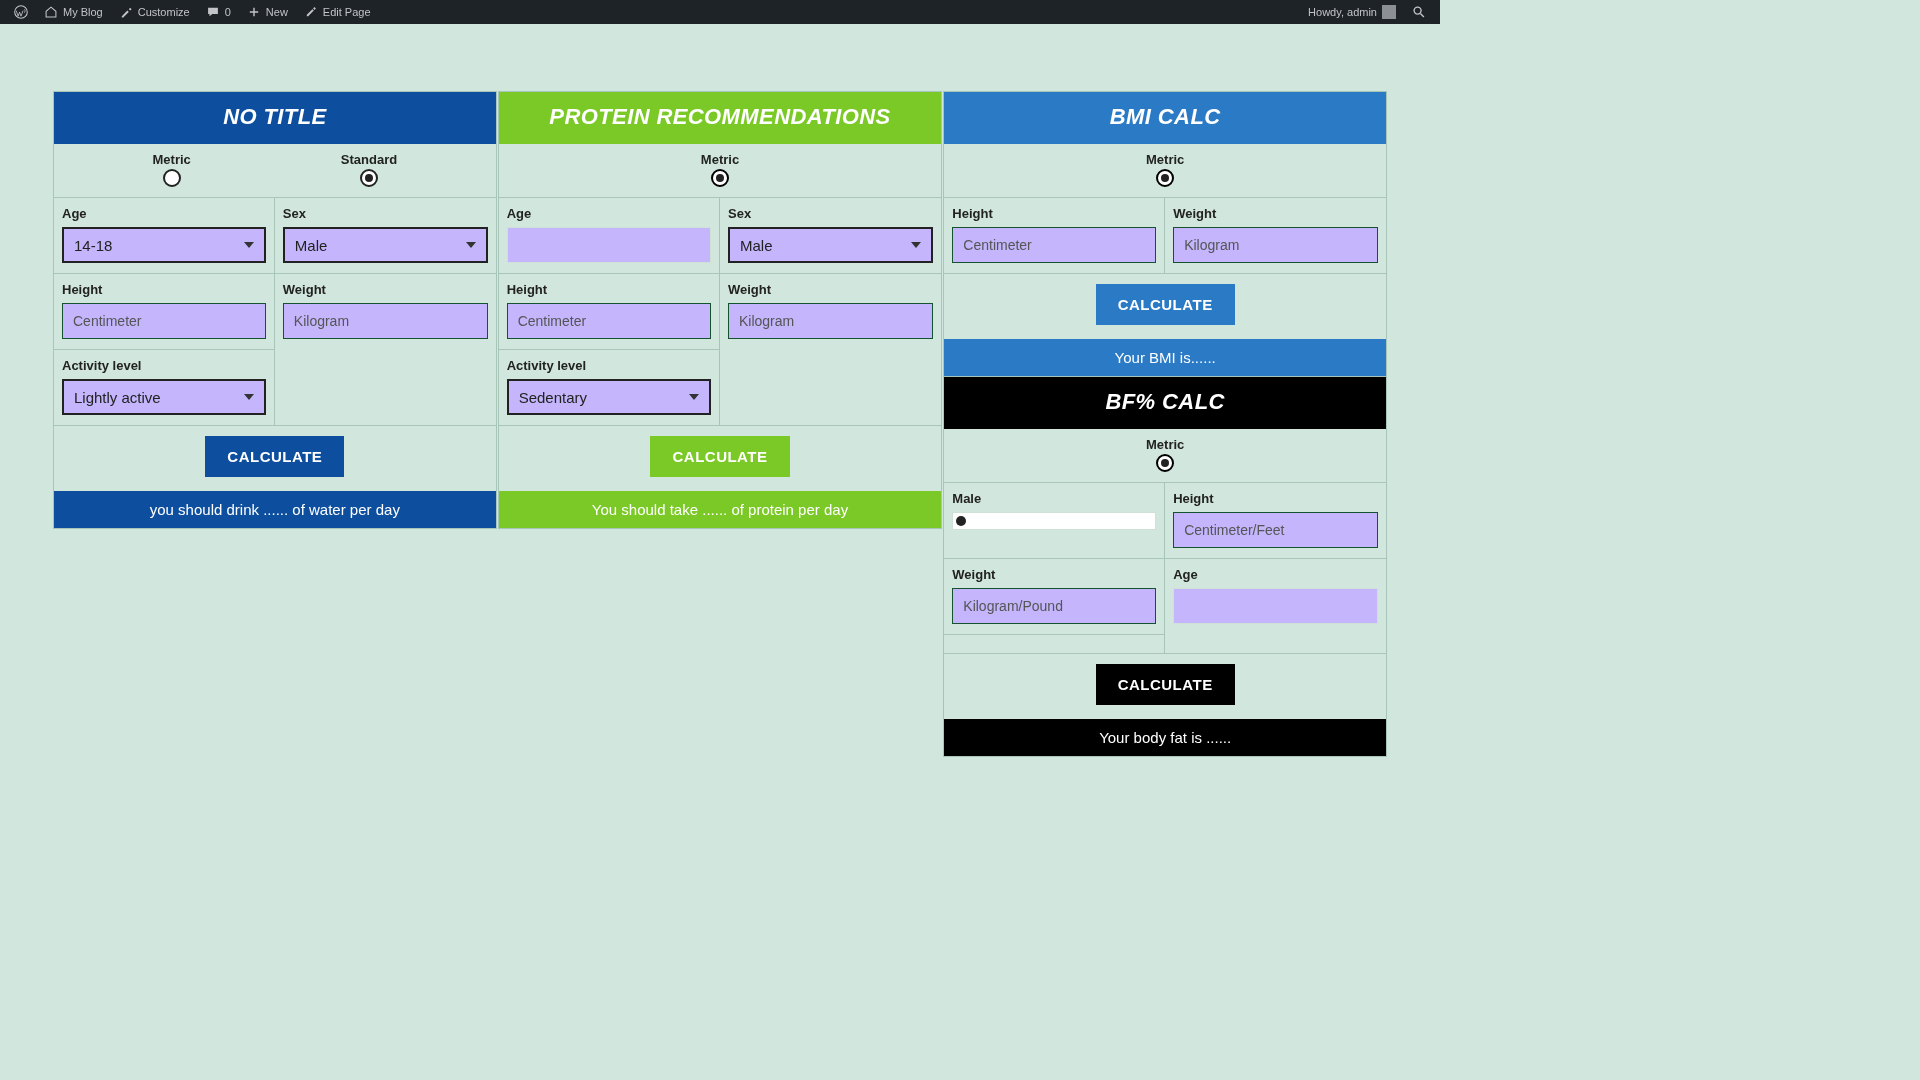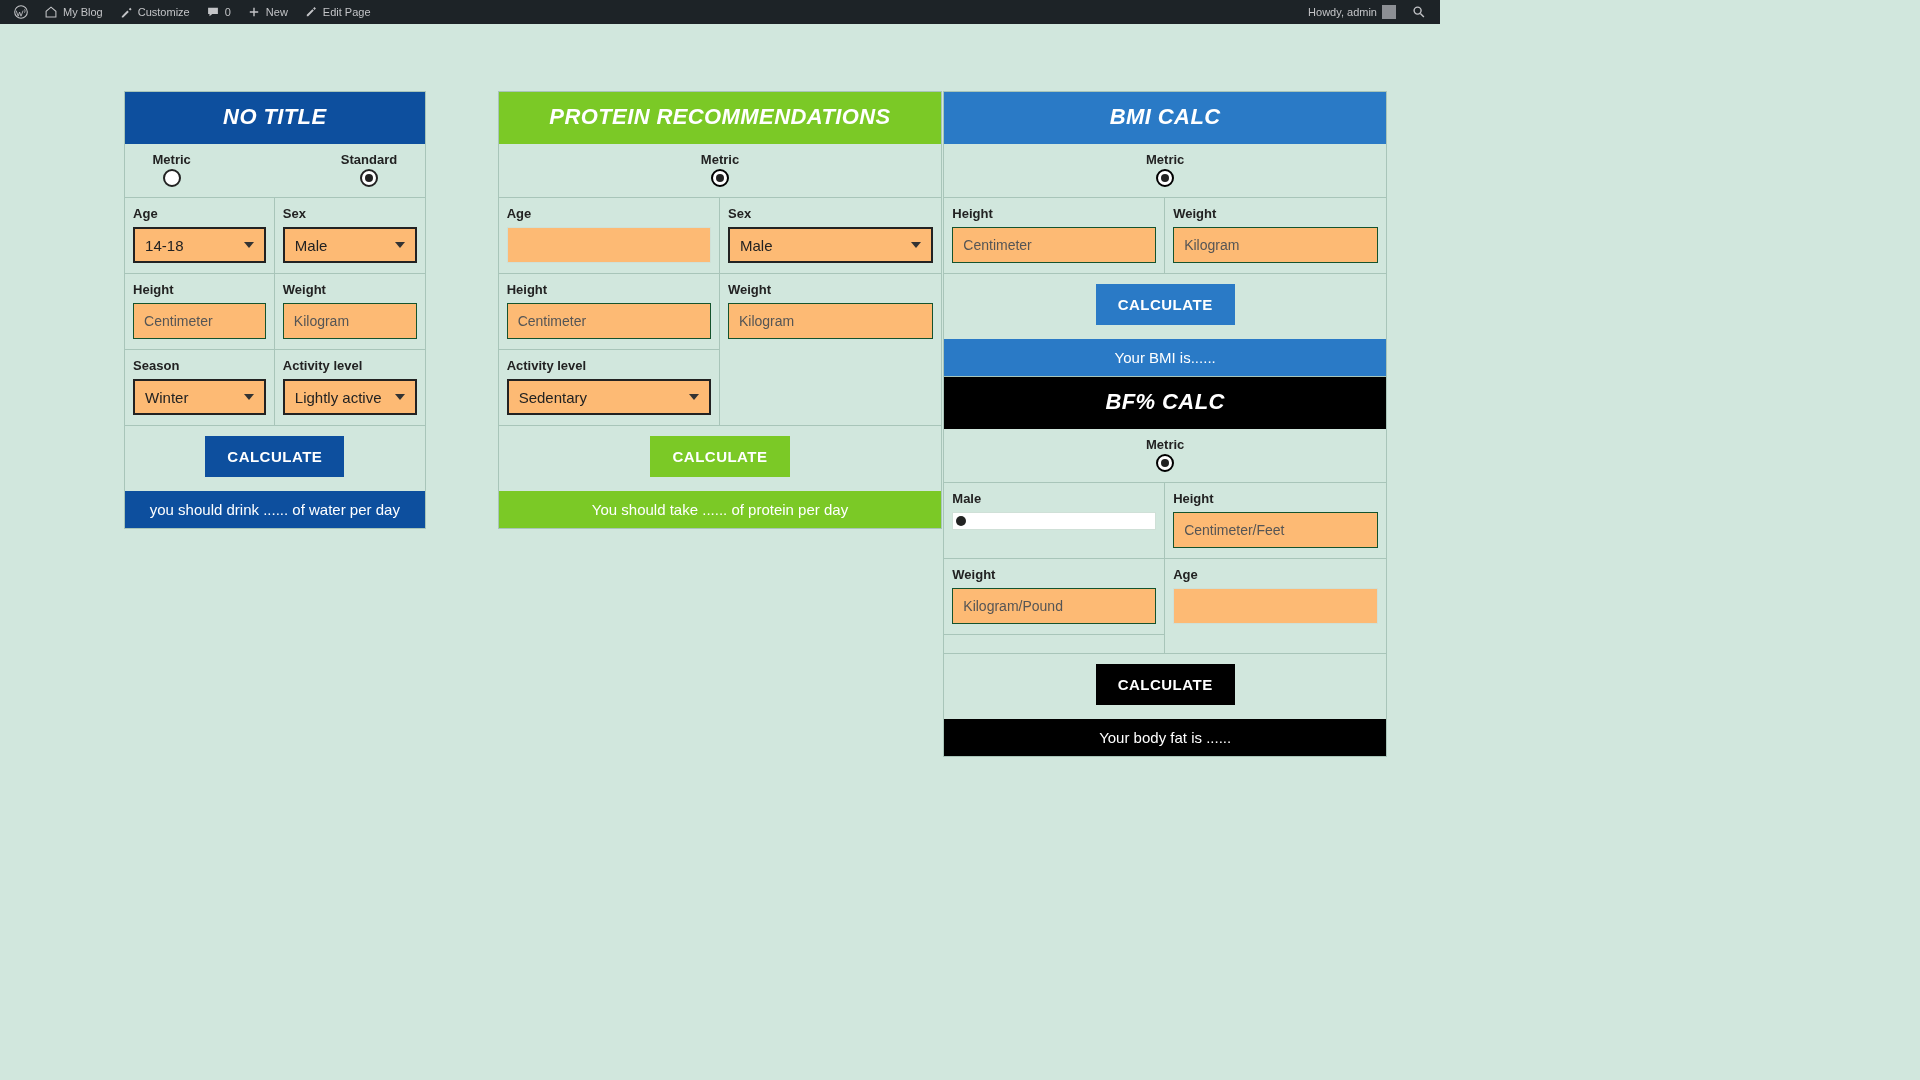--- a/index.html
+++ b/index.html
@@ -8,21 +8,21 @@
 
 .adminbar { height: 24px; background: #1d2327; color: #c3c4c7; display: flex; align-items: center; font-size: 11px; justify-content: space-between; padding: 0 6px; }
 .adminbar .left, .adminbar .right { display: flex; align-items: center; gap: 0; }
 .adminbar .item { display: flex; align-items: center; gap: 5px; padding: 0 8px; height: 24px; cursor: pointer; }
 .adminbar svg { width: 14px; height: 14px; fill: #c3c4c7; }
 .adminbar .avatar { width: 14px; height: 14px; background: #8c8f94; }
 
 
 .page { padding: 67px 53px 0 53px; display: flex; gap: 1px; }
 .col { display: flex; flex-direction: column; }
-.col.narrow { width: 461px; align-items: center; }
+.col.narrow { width: 461px; }
 .col.wide { width: 462px; }
 .col.right { width: 461px; }
 
 .widget { border: 1px solid #a8c5b9; }
 .widget-title { text-align: center; font-weight: 800; font-size: 22px; color: #fff; padding: 12px 0 14px; letter-spacing: .4px; font-style: italic; }
 .w-blue .widget-title { background: #0d4f9e; }
 .w-green .widget-title { background: #7bc926; }
 .w-lblue .widget-title { background: #2a7ac6; }
 .w-black .widget-title { background: #000; }
 
@@ -30,21 +30,21 @@
 .unit-row.single { gap: 0; }
 .unit-opt { display: flex; flex-direction: column; align-items: center; gap: 2px; font-size: 13px; font-weight: 600; color: #222; }
 .radio-outer { width: 18px; height: 18px; border: 2px solid #222; border-radius: 50%; display: flex; align-items: center; justify-content: center; background:#fff; }
 .radio-outer.dark { border-color:#000; }
 .radio-inner { width: 8px; height: 8px; border-radius: 50%; background: #222; }
 
 .grid2 { display: grid; grid-template-columns: 1fr 1fr; }
 .cell { padding: 8px 8px 10px; border-top: 1px solid #a8c5b9; }
 .cell:nth-child(odd) { border-right: 1px solid #a8c5b9; }
 .lbl { font-size: 13px; font-weight: 600; color: #222; margin-bottom: 6px; display:block;}
-.select-box, .input-box { width: 100%; height: 36px; background:#fdba74; border: 2px solid #222; display:flex; align-items:center; justify-content:space-between; padding:0 10px; font-size:15px; color:#222;gap:13px; }
+.select-box, .input-box { width: 100%; height: 36px; background:#c4b5fd; border: 2px solid #222; display:flex; align-items:center; justify-content:space-between; padding:0 10px; font-size:15px; color:#222;gap:13px; }
 .input-box { border: 1px solid #14532d; color:#555; font-size:14px; }
 .input-box.plain { border:1px solid #cfe0d7; }
 .caret { width:0;height:0;border-left:5px solid transparent;border-right:5px solid transparent;border-top:6px solid #333; }
 
 .btn-row { text-align:center; padding: 10px 0 14px; border-top:1px solid #a8c5b9; }
 .btn { display:inline-block; padding: 12px 22px; font-size: 15px; font-weight: 700; color:#fff; letter-spacing:.5px; cursor:pointer; }
 .btn.blue { background:#0d4f9e; }
 .btn.green { background:#7bc926; }
 .btn.lblue { background:#2a7ac6; }
 .btn.black { background:#000; }
@@ -148,27 +148,20 @@
         </div>
         <div class="cell">
           <span class="lbl">Height</span>
           <div class="input-box">Centimeter</div>
         </div>
         <div class="cell">
           <span class="lbl">Weight</span>
           <div class="input-box">Kilogram</div>
         </div>
         <div class="cell">
-          <span class="lbl">Season</span>
-          <div class="select-box">
-            <span>Winter</span>
-            <span class="caret"></span>
-          </div>
-        </div>
-        <div class="cell">
           <span class="lbl">Activity level</span>
           <div class="select-box">
             <span>Lightly active</span>
             <span class="caret"></span>
           </div>
         </div>
       </div>
       <div class="btn-row">
         <span class="btn blue">CALCULATE</span>
       </div>

